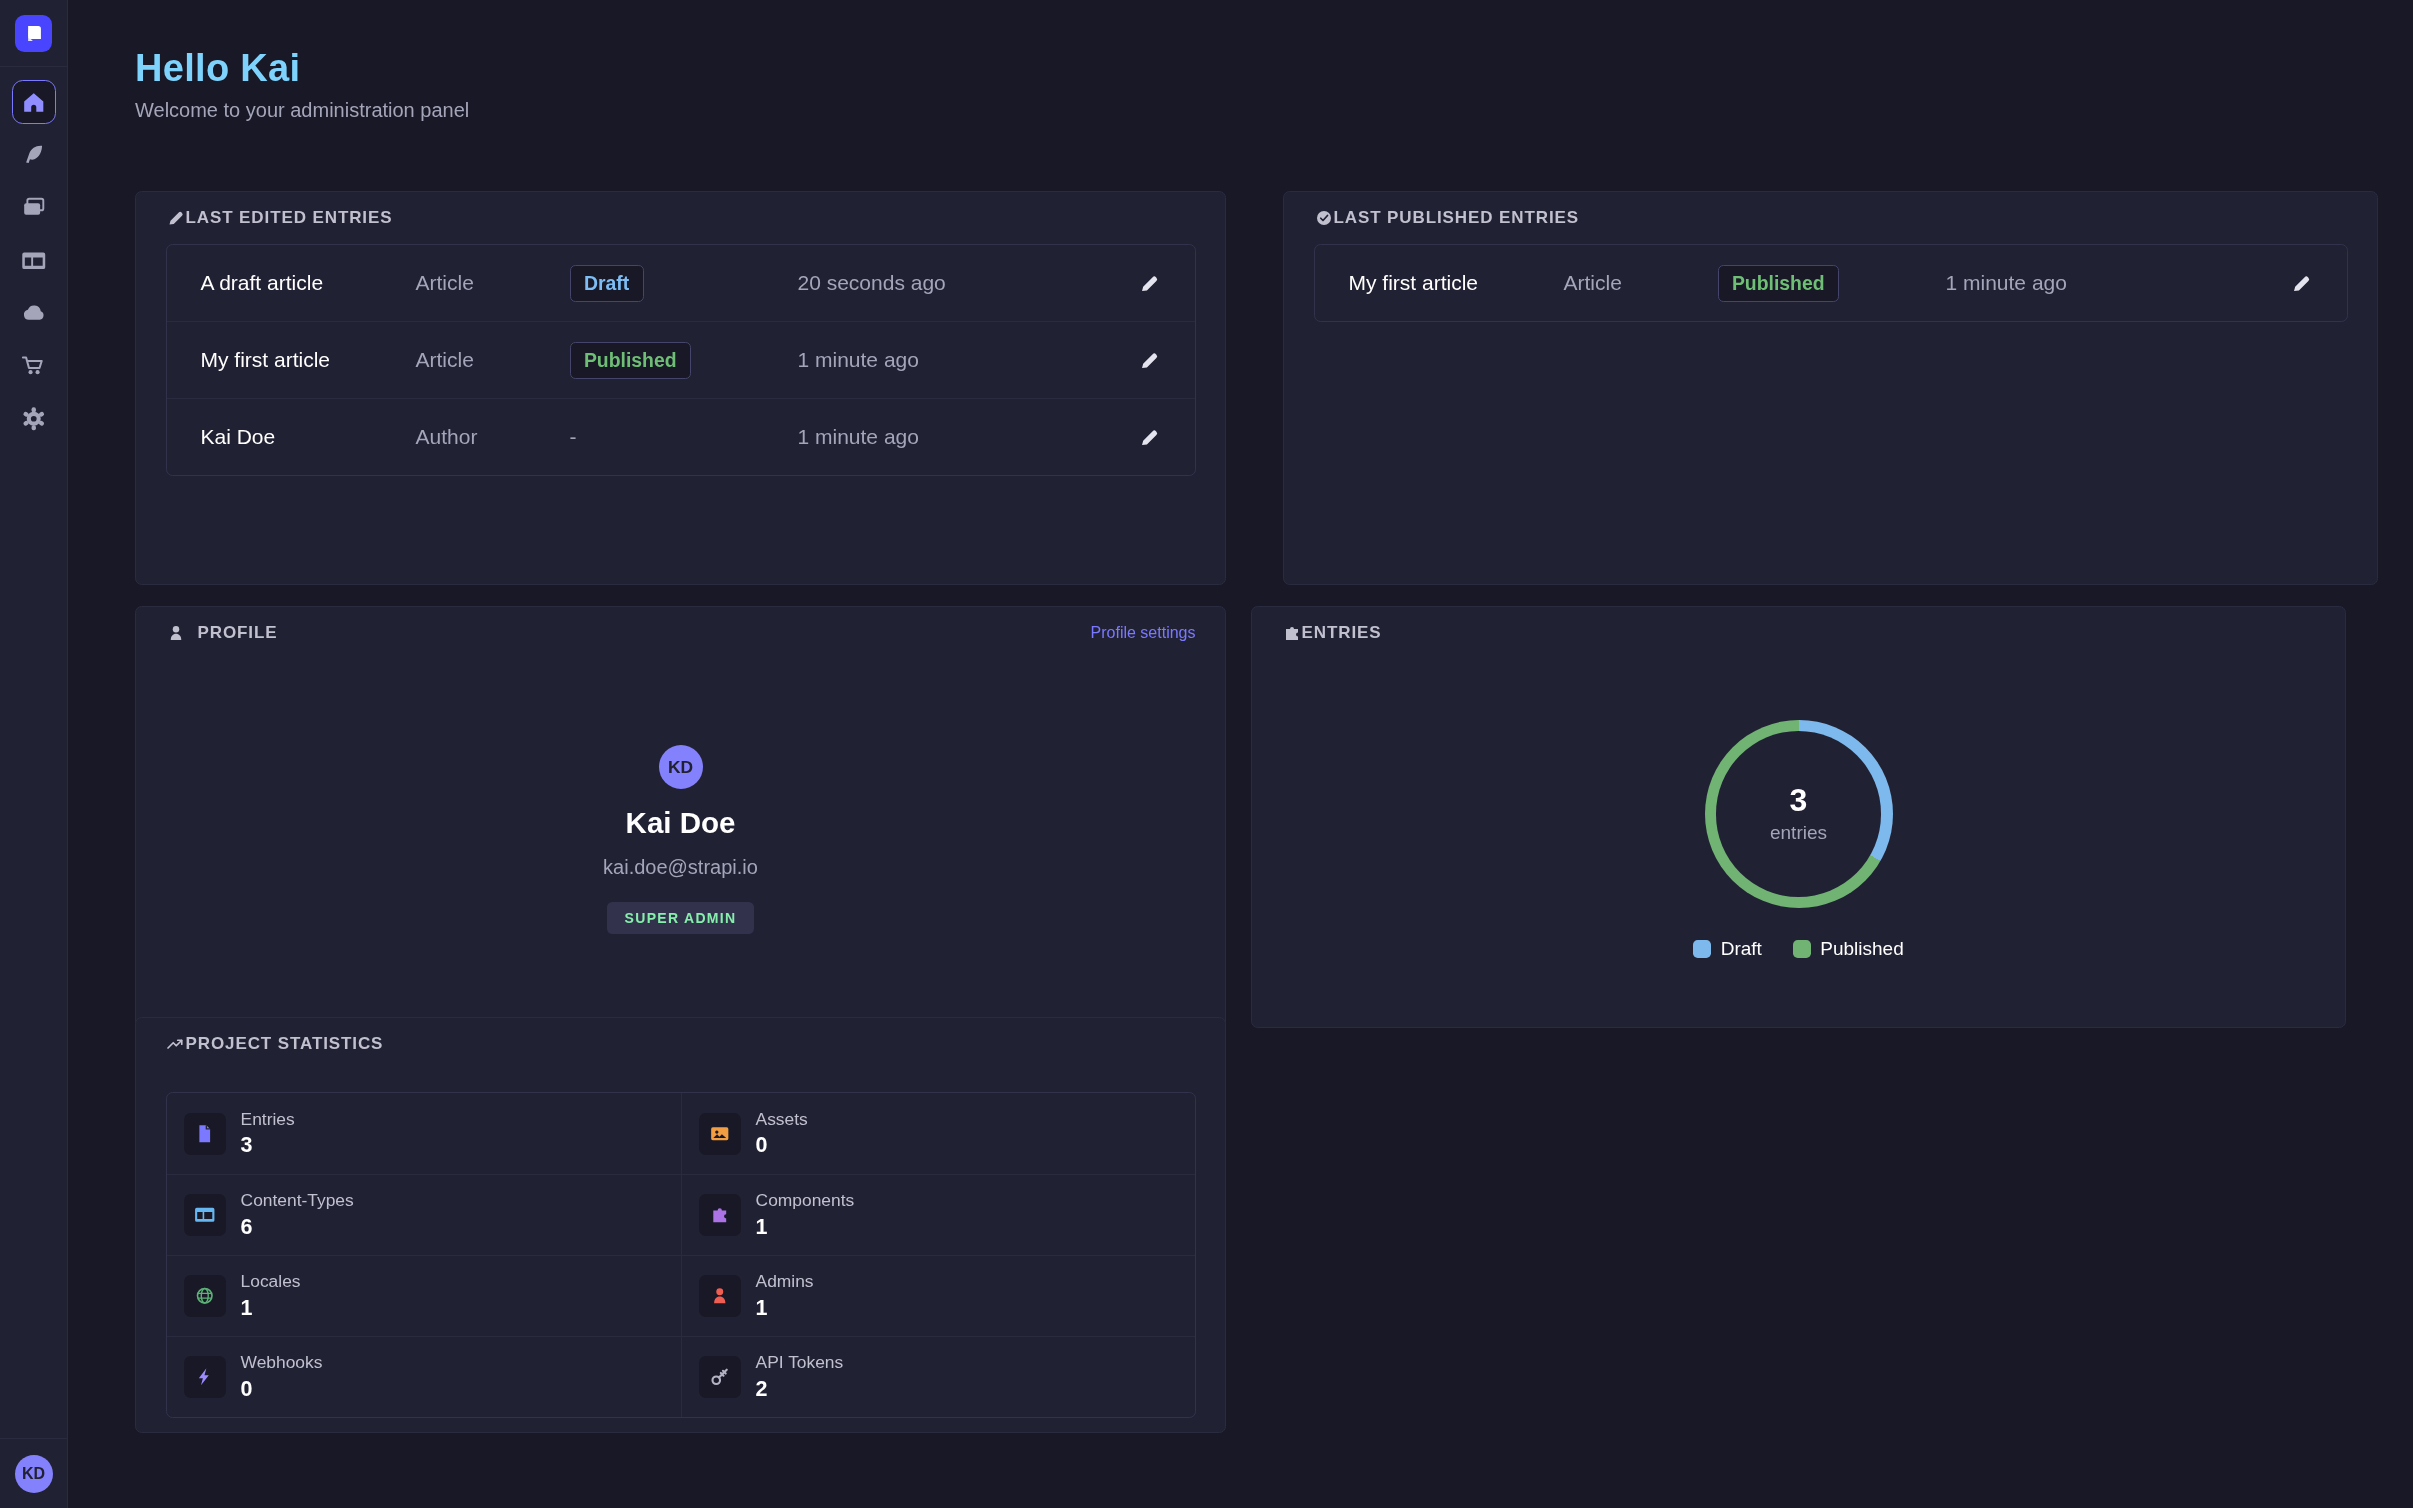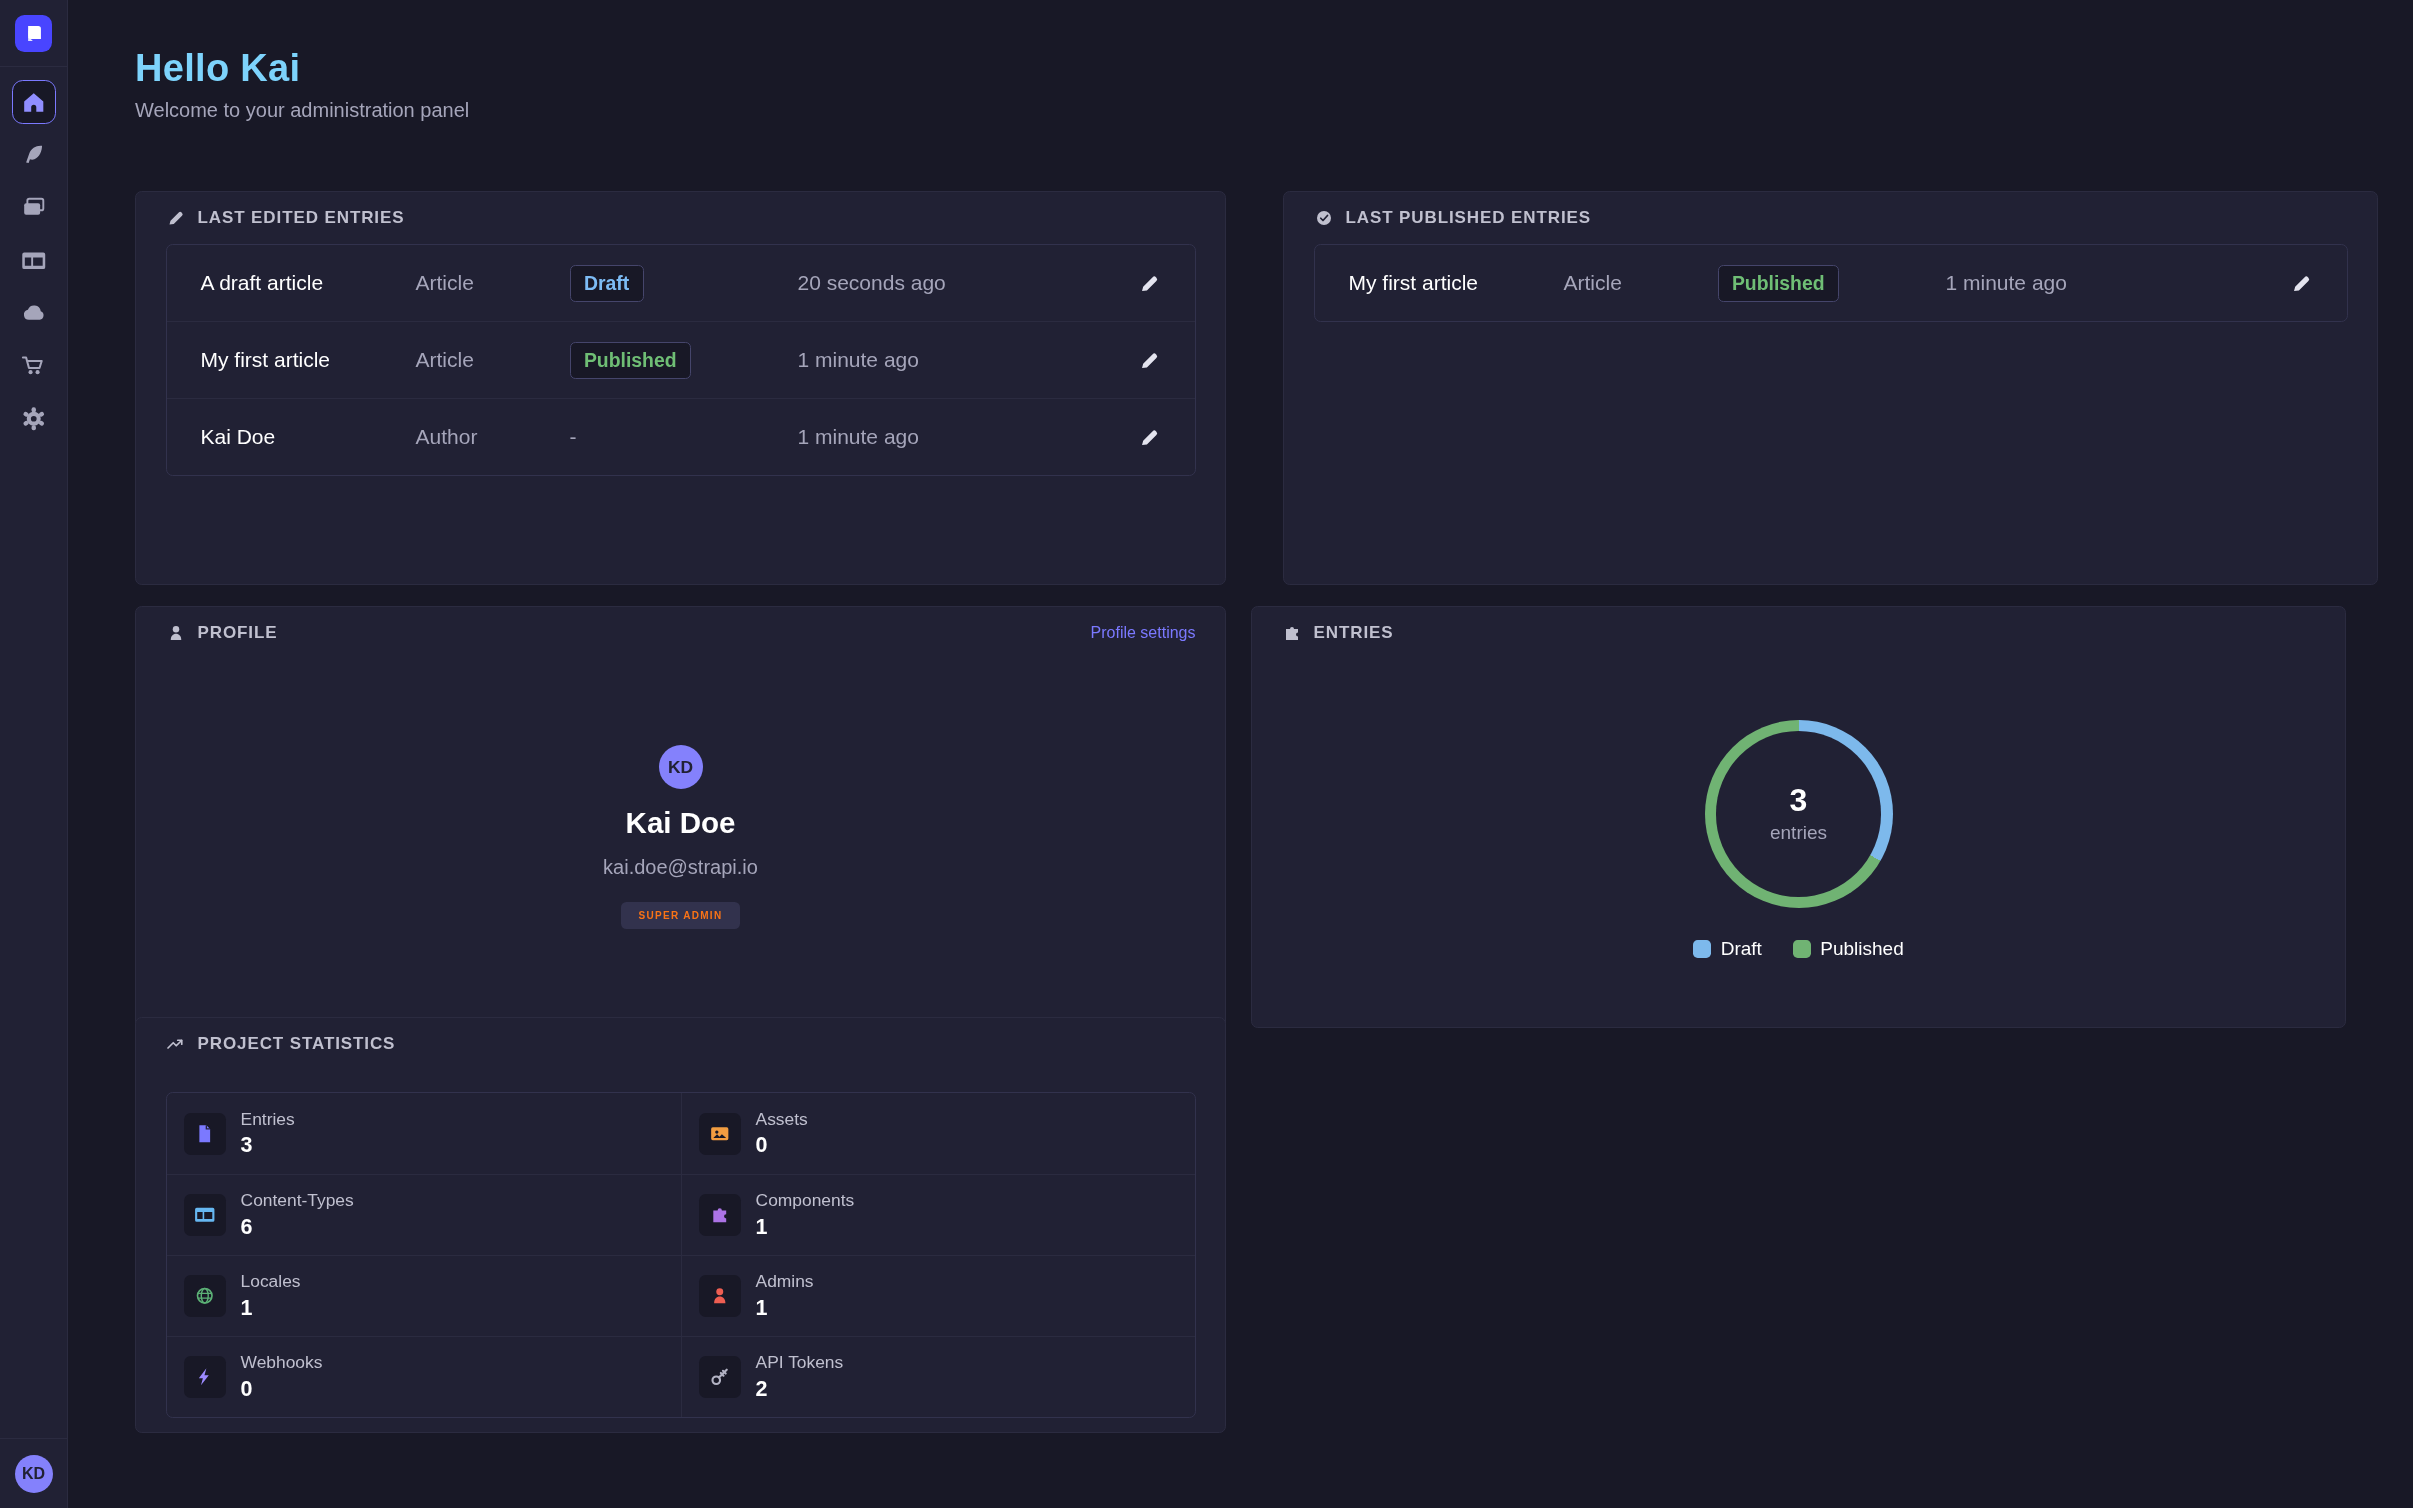--- a/index.html
+++ b/index.html
@@ -29,21 +29,21 @@
   .page-header p{margin:10.7px 0 0;font-size:20px;color:#a5a5ba;}
 
   
   .card{position:absolute;background:#212134;border:0.7px solid #2b2b40;border-radius:6.7px;box-sizing:border-box;}
   #card-edited   {left:135px; top:191px; width:1091px;height:394px;}
   #card-published{left:1251px;top:191px; width:1095px;height:394px;margin-left:32px;}
   #card-profile  {left:135px; top:606px; width:1091px;height:484px;text-align:center;}
   #card-entries  {left:1251px;top:606px; width:1095px;height:422px;}
   #card-stats    {left:135px; top:1017px;width:1091px;height:416px;}
 
-  .card-head{height:52px;padding:0 29.5px;display:flex;align-items:center;gap:12px;}
+  .card-head{height:52px;padding:0 29.5px;display:flex;align-items:center;gap:0;}
   .card-head .head-icon{width:20px;height:20px;color:#c0c0cf;flex:none;}
   .card-title{font-size:17px;font-weight:bold;color:#c0c0cf;letter-spacing:0.9px;}
   .head-spread{justify-content:space-between;}
   .head-left{display:flex;align-items:center;gap:12px;}
   .profile-link{font-size:16px;color:#7b79ff;cursor:pointer;text-decoration:none;}
 
   
   .etable{margin:0 29.5px;border:0.7px solid #32324d;border-radius:6.7px;overflow:hidden;}
   .trow{display:flex;align-items:center;height:76px;padding:0 34px;border-top:0.7px solid #2b2b40;cursor:pointer;}
   .trow:first-child{border-top:none;}
@@ -60,21 +60,21 @@
   .edit-btn{background:none;border:none;padding:0;cursor:pointer;color:#e4e4ef;}
   .edit-btn svg{width:23px;height:23px;display:block;}
 
   
   .profile-body{display:flex;flex-direction:column;align-items:center;}
   .profile-avatar{margin-top:86px;width:44px;height:44px;border-radius:50%;background:#8481fc;color:#212134;
                   font-weight:bold;font-size:17.4px;display:flex;align-items:center;justify-content:center;}
   .profile-name{margin-top:17.4px;font-size:29.5px;font-weight:bold;color:#ffffff;}
   .profile-email{margin-top:16px;font-size:20px;color:#a5a5ba;}
   .role-badge{margin-top:23px;background:#32324d;border-radius:5.4px;padding:8px 17.4px;
-              font-size:10px;font-weight:bold;color:#f97316;letter-spacing:1.3px;}
+              font-size:14px;font-weight:bold;color:#86efac;letter-spacing:1.3px;}
 
   
   .donut{position:absolute;left:50%;top:113px;transform:translateX(-50%);
          width:188px;height:188px;border-radius:50%;}
   .donut-hole{position:absolute;inset:11.4px;border-radius:50%;background:#212134;
               display:flex;flex-direction:column;align-items:center;justify-content:center;}
   .donut-value{font-size:32px;font-weight:bold;color:#ffffff;line-height:32px;}
   .donut-label{margin-top:5.4px;font-size:19px;color:#a5a5ba;}
   .legend{position:absolute;left:0;top:331px;width:100%;display:flex;justify-content:center;gap:31px;}
   .legend-item{display:flex;align-items:center;gap:9.4px;}

